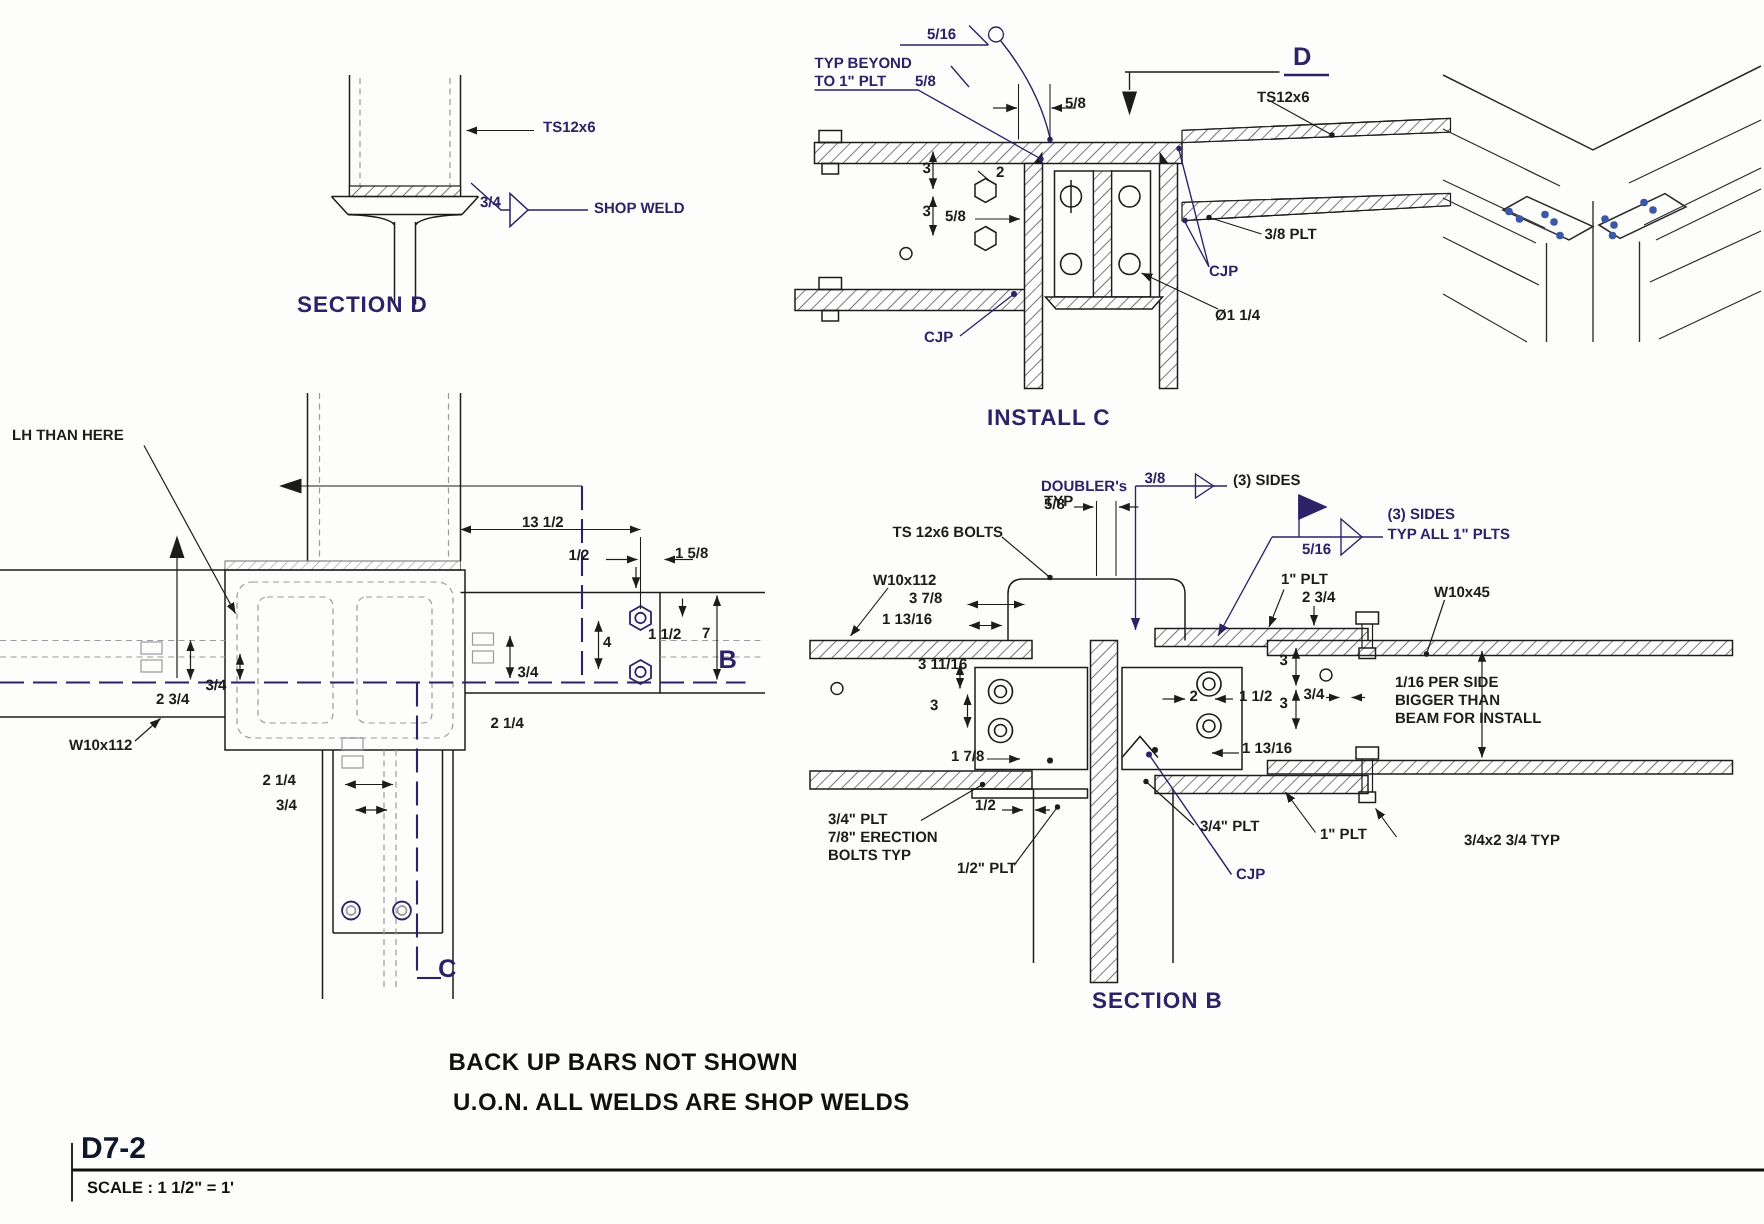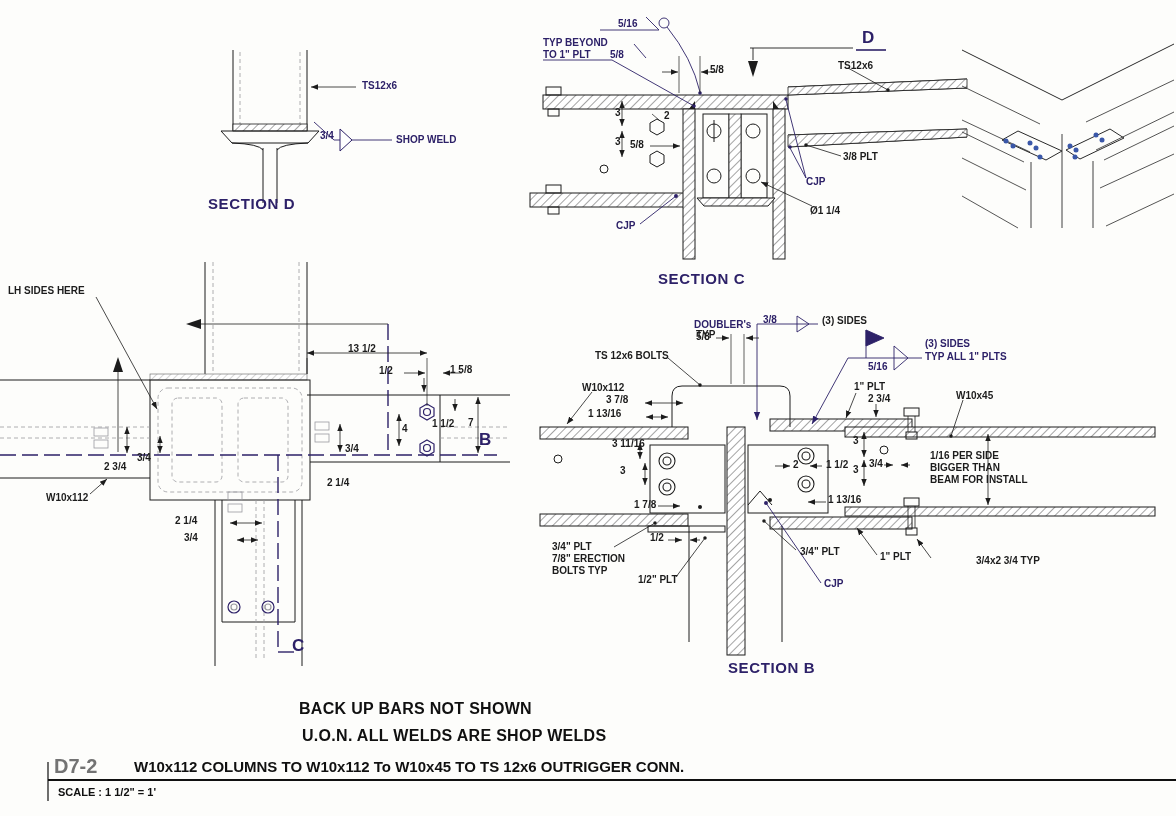--- a/index.html
+++ b/index.html
@@ -5,21 +5,21 @@
   html,body{margin:0;padding:0;background:#e8e8e8;}
   .sheet{position:relative;width:1176px;height:816px;background:#fdfdfb;overflow:hidden;
          font-family:"Liberation Sans",sans-serif;}
   .sheet svg{position:absolute;left:0;top:0;}
   .lbl{position:absolute;font:600 10px "Liberation Sans",sans-serif;color:#1c1c1c;
        white-space:nowrap;line-height:11px;}
   .nav{color:#2d2168;}
   .ttl{font:bold 15px "Liberation Sans",sans-serif;color:#2d2168;letter-spacing:.6px;}
   .mk{font:bold 17px "Liberation Sans",sans-serif;color:#2d2168;}
   .note{font:bold 16px "Liberation Sans",sans-serif;color:#101010;letter-spacing:.3px;}
-  .dnum{font:bold 20px "Liberation Sans",sans-serif;color:#737373;}
+  .dnum{font:bold 20px "Liberation Sans",sans-serif;color:#0f172a;}
   .dtitle{font:bold 15px "Liberation Sans",sans-serif;color:#101010;}
   .scale{font:bold 11px "Liberation Sans",sans-serif;color:#101010;}
 </style>
 </head>
 <body>
 
 <div class="sheet">
 
 <svg width="1176" height="816" viewBox="0 0 1176 816">
   <defs>
@@ -298,40 +298,40 @@
 
   <g stroke="#101010">
     <path d="M48 780 H1176" stroke-width="2"></path>
     <path d="M48 762 V801" stroke-width="1.2"></path>
   </g>
 </svg>
 
 <span class="lbl nav" style="left:362px;top:80px">TS12x6</span>
 <span class="lbl nav" style="left:320px;top:130px">3/4</span>
 <span class="lbl nav" style="left:396px;top:134px">SHOP WELD</span>
-<span class="ttl lbl" style="left:208px;top:195px">SECTION D</span>
+<span class="ttl lbl" style="left:198px;top:195px">SECTION D</span>
 
 <span class="lbl nav" style="left:618px;top:18px">5/16</span>
 <span class="lbl nav" style="left:543px;top:37px">TYP BEYOND</span>
 <span class="lbl nav" style="left:543px;top:49px">TO 1" PLT</span>
 <span class="lbl nav" style="left:610px;top:49px">5/8</span>
 <span class="lbl" style="left:710px;top:64px">5/8</span>
 <span class="mk lbl" style="left:862px;top:28px">D</span>
 <span class="lbl" style="left:838px;top:60px">TS12x6</span>
 <span class="lbl" style="left:843px;top:151px">3/8 PLT</span>
 <span class="lbl nav" style="left:806px;top:176px">CJP</span>
 <span class="lbl" style="left:810px;top:205px">Ø1 1/4</span>
 <span class="lbl nav" style="left:616px;top:220px">CJP</span>
 <span class="lbl" style="left:615px;top:107px">3</span>
 <span class="lbl" style="left:664px;top:110px">2</span>
 <span class="lbl" style="left:615px;top:136px">3</span>
 <span class="lbl" style="left:630px;top:139px">5/8</span>
-<span class="ttl lbl" style="left:658px;top:270px">SECTION C</span>
-
-<span class="lbl" style="left:8px;top:285px">LH SIDES HERE</span>
+<span class="ttl lbl" style="left:658px;top:270px">INSTALL C</span>
+
+<span class="lbl" style="left:8px;top:285px">LH THAN HERE</span>
 <span class="lbl" style="left:46px;top:492px">W10x112</span>
 <span class="mk lbl" style="left:479px;top:430px">B</span>
 <span class="mk lbl" style="left:292px;top:636px">C</span>
 <span class="lbl" style="left:348px;top:343px">13 1/2</span>
 <span class="lbl" style="left:379px;top:365px">1/2</span>
 <span class="lbl" style="left:450px;top:364px">1 5/8</span>
 <span class="lbl" style="left:402px;top:423px">4</span>
 <span class="lbl" style="left:432px;top:418px">1 1/2</span>
 <span class="lbl" style="left:468px;top:417px">7</span>
 <span class="lbl" style="left:345px;top:443px">3/4</span>
@@ -376,16 +376,15 @@
 <span class="lbl" style="left:800px;top:546px">3/4" PLT</span>
 <span class="lbl nav" style="left:824px;top:578px">CJP</span>
 <span class="lbl" style="left:880px;top:551px">1" PLT</span>
 <span class="lbl" style="left:976px;top:555px">3/4x2 3/4 TYP</span>
 <span class="ttl lbl" style="left:728px;top:659px">SECTION B</span>
 
 <span class="note lbl" style="left:299px;top:700px">BACK UP BARS NOT SHOWN</span>
 <span class="note lbl" style="left:302px;top:727px">U.O.N. ALL WELDS ARE SHOP WELDS</span>
 
 <span class="dnum lbl" style="left:54px;top:755px">D7-2</span>
-<span class="dtitle lbl" style="left:134px;top:758px">W10x112 COLUMNS TO W10x112 To W10x45 TO TS 12x6 OUTRIGGER CONN.</span>
 <span class="scale lbl" style="left:58px;top:786px">SCALE :  1 1/2" = 1'</span>
 
 </div>
 
 </body></html>

